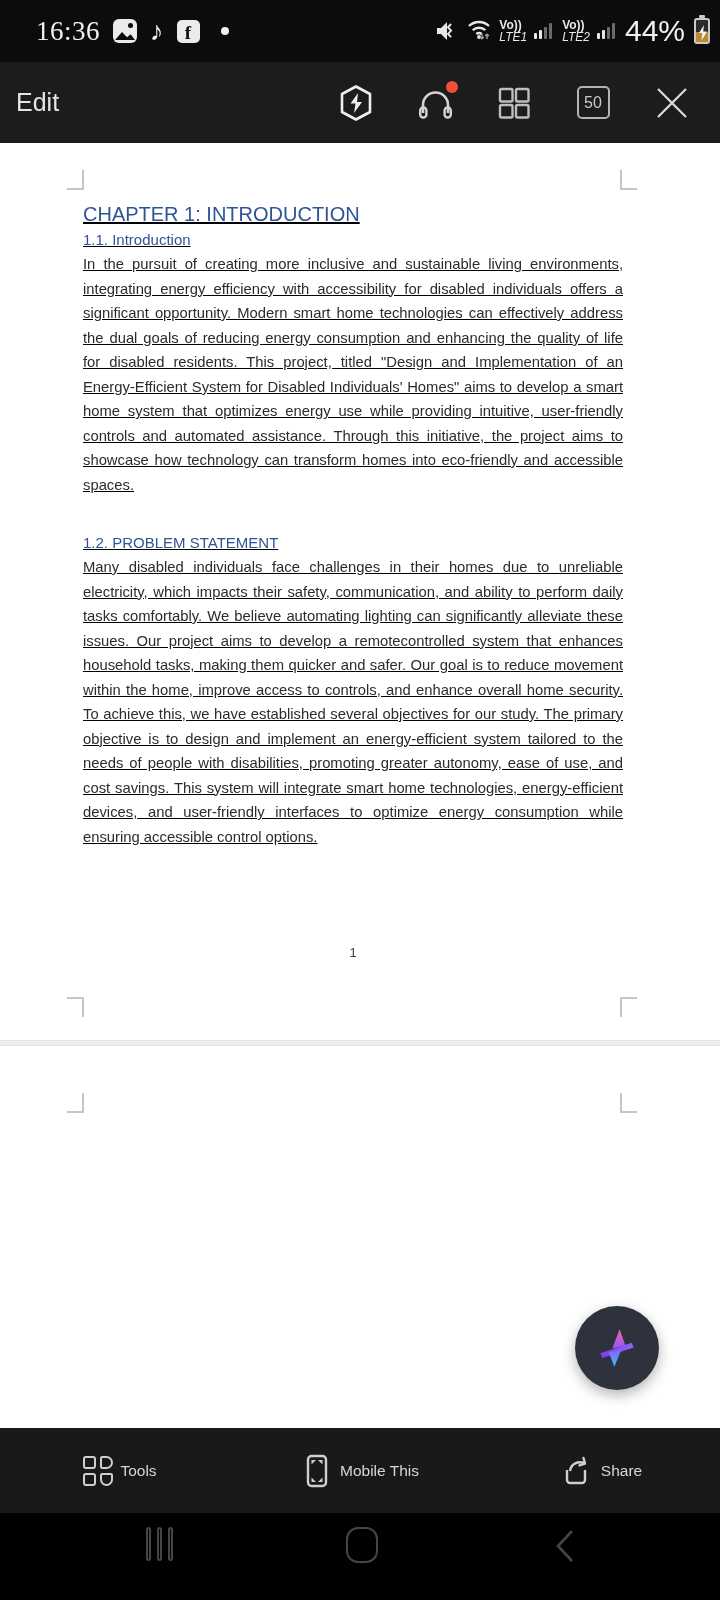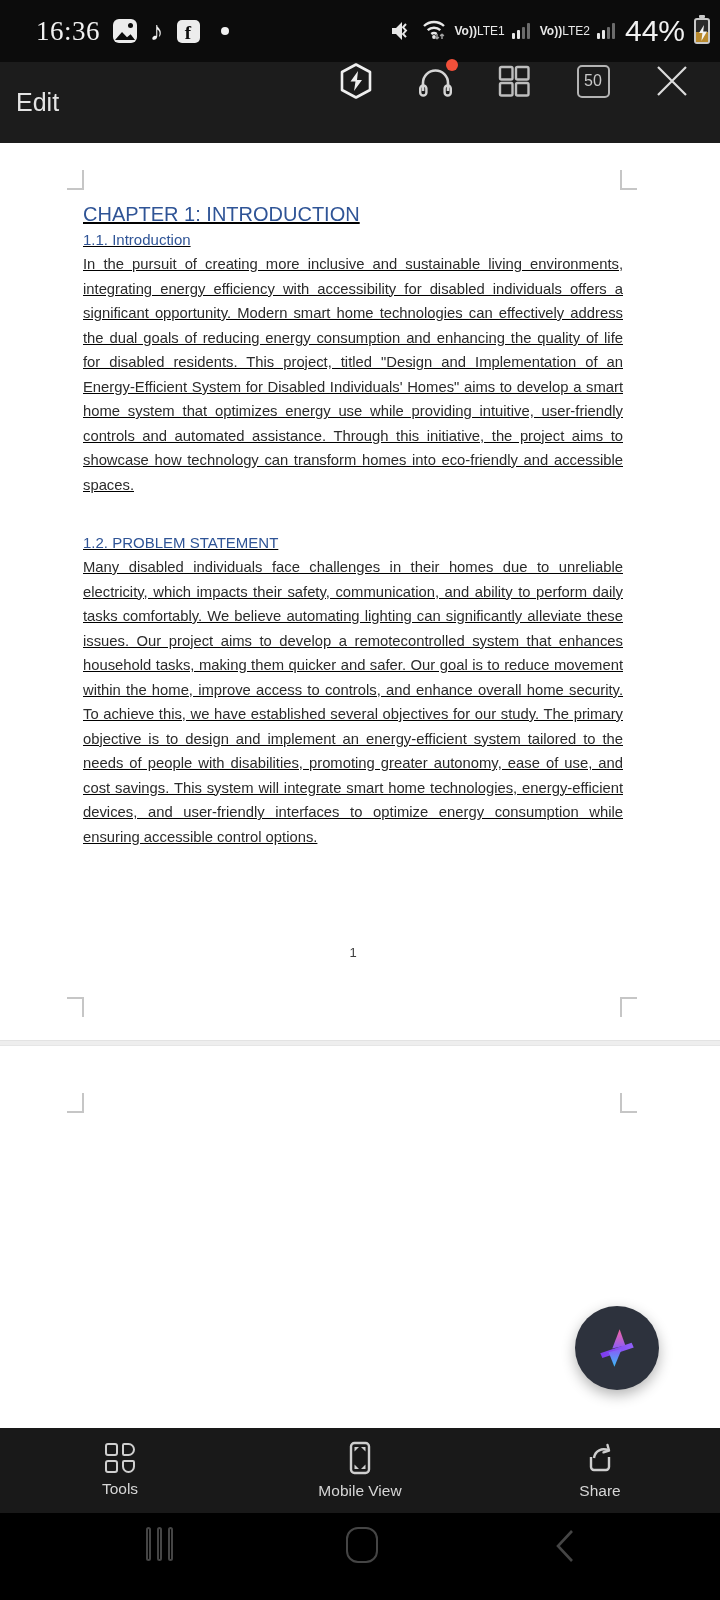--- a/index.html
+++ b/index.html
@@ -21,39 +21,39 @@
     position:relative; overflow:hidden; }
   .sb-appicon .mountain { position:absolute; left:2px; right:2px; bottom:3px; height:9px;
     background:#0c0c0c; clip-path:polygon(0 100%, 35% 10%, 60% 70%, 78% 35%, 100% 100%); }
   .sb-appicon .sun { position:absolute; right:4px; top:4px; width:5px; height:5px; border-radius:50%; background:#0c0c0c; }
   .sb-tiktok { font-size:27px; color:#f1f1f1; line-height:24px; }
   .sb-fb { width:23px; height:23px; border-radius:5px; background:#ececec; color:#0c0c0c;
     font-weight:bold; font-size:19px; display:flex; align-items:flex-end; justify-content:center; line-height:20px;}
   .sb-dot { width:8px; height:8px; border-radius:50%; background:#f1f1f1; margin-left:8px; }
   .sb-right { display:flex; align-items:center; gap:7px; }
   .sb-icon { display:block; }
-  .carrier { display:flex; flex-direction:row; align-items:flex-start; line-height:12px; }
+  .carrier { display:flex; flex-direction:column; align-items:flex-start; line-height:12px; }
   .carrier .vo { font-size:12px; font-weight:bold; color:#e8e8e8; }
-  .carrier .net { font-size:12px; color:#e8e8e8; }
+  .carrier .net { font-size:12px; color:#e8e8e8;font-style:italic; }
   .sigbars { display:flex; align-items:flex-end; gap:2px; height:16px; margin-right:3px;}
   .sigbars i { display:block; width:3px; border-radius:1px; }
   .sb-batt-pct { font-size:30px; }
   .battery { position:relative; width:16px; height:26px; border:2px solid #c9c9c9; border-radius:3px;
     margin-left:2px; background:#2a2a2a; }
   .battery:before { content:""; position:absolute; left:3px; top:-5px; width:6px; height:3px; background:#c9c9c9; border-radius:1px; }
   .battery .fill { position:absolute; left:0; right:0; bottom:0; height:45%; background:#b98a2e; }
   .battery svg { position:absolute; left:1px; top:4px; }
 
   
   .edit-bar {
     position:absolute; left:0; top:62px; width:720px; height:81px;
     background:#1c1c1c; display:flex; align-items:center;
   }
   .edit-title { color:#e4e4e4; font-size:25px; margin-left:16px; }
-  .edit-actions { position:absolute; right:30px; top:0; height:81px; display:flex; align-items:flex-start; gap:43px; }
+  .edit-actions { position:absolute; right:30px; top:0; height:81px; display:flex; align-items:center; gap:43px; }
   .act { width:36px; height:38px; display:flex; align-items:center; justify-content:center; position:relative; }
   .badge-50 { width:33px; height:33px; border:2px solid #b3b3b3; border-radius:5px;
     color:#c9c9c9; font-size:16px; display:flex; align-items:center; justify-content:center; }
   .red-dot { position:absolute; right:-5px; top:-3px; width:12px; height:12px; border-radius:50%; background:#f2503a; }
 
   
   .doc { position:absolute; left:0; top:143px; width:720px; height:1285px; background:#fff; }
   .page-break { position:absolute; left:0; top:897px; width:720px; height:6px;
     background:#eeeeee; border-top:1px solid #e3e3e3; border-bottom:1px solid #e6e6e6; }
 
@@ -73,21 +73,21 @@
     color:#3f3f3f; font-size:13px; }
 
   
   .fab { position:absolute; left:575px; top:1306px; width:84px; height:84px; border-radius:50%;
     background:#2d323d; display:flex; align-items:center; justify-content:center;
     box-shadow:0 5px 14px rgba(0,0,0,0.30); }
 
   
   .bottom-bar { position:absolute; left:0; top:1428px; width:720px; height:85px;
     background:#191919; display:flex; }
-  .bb-item { flex:1; display:flex; flex-direction:column; align-items:center; justify-content:center; gap:7px; color:#d6d6d6; }
+  .bb-item { flex:1; display:flex; flex-direction:row; align-items:center; justify-content:center; gap:7px; color:#d6d6d6; }
   .bb-label { font-size:15.5px; }
   .tools-grid { display:grid; grid-template-columns:13px 13px; grid-template-rows:13px 13px; gap:4px; }
   .tools-grid i { display:block; border:2px solid #cfcfcf; }
   .tg-a { border-radius:3px; }
   .tg-b { border-radius:3px 9px 9px 3px; }
   .tg-c { border-radius:3px; }
   .tg-d { border-radius:3px 3px 9px 9px; }
 
   
   .nav-bar { position:absolute; left:0; top:1513px; width:720px; height:87px; background:#000; }
@@ -250,21 +250,21 @@
       <span class="bb-label">Tools</span>
     </div>
     <div class="bb-item">
       <svg width="32" height="34" viewBox="0 0 32 34">
         <rect x="7" y="2" width="18" height="30" rx="3.5" fill="none" stroke="#cfcfcf" stroke-width="2.4"></rect>
         <polygon points="10.5,6 15,6 10.5,10.5" fill="#cfcfcf"></polygon>
         <polygon points="21.5,6 17,6 21.5,10.5" fill="#cfcfcf"></polygon>
         <polygon points="10.5,28 15,28 10.5,23.5" fill="#cfcfcf"></polygon>
         <polygon points="21.5,28 17,28 21.5,23.5" fill="#cfcfcf"></polygon>
       </svg>
-      <span class="bb-label">Mobile View</span>
+      <span class="bb-label">Mobile This</span>
     </div>
     <div class="bb-item">
       <svg width="36" height="34" viewBox="0 0 36 34">
         <path d="M9 16 v10 a3 3 0 0 0 3 3 h12 a3 3 0 0 0 3-3 v-10" fill="none" stroke="#cfcfcf" stroke-width="2.4"></path>
         <path d="M12 17 C13 9.5 20 6.5 27 9.5" fill="none" stroke="#cfcfcf" stroke-width="2.4"></path>
         <path d="M27 9.5 l-1.5-5.5 M27 9.5 l-5.5 1.8" fill="none" stroke="#cfcfcf" stroke-width="2.4" stroke-linecap="round"></path>
       </svg>
       <span class="bb-label">Share</span>
     </div>
   </div>

